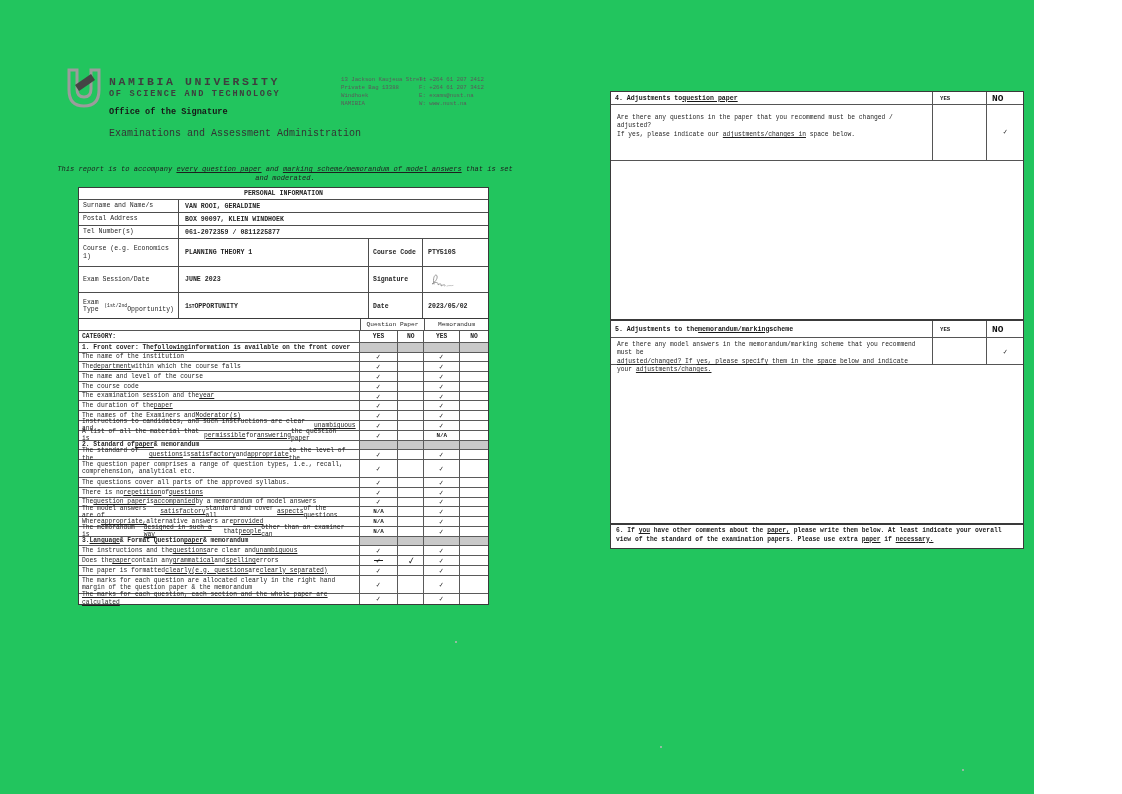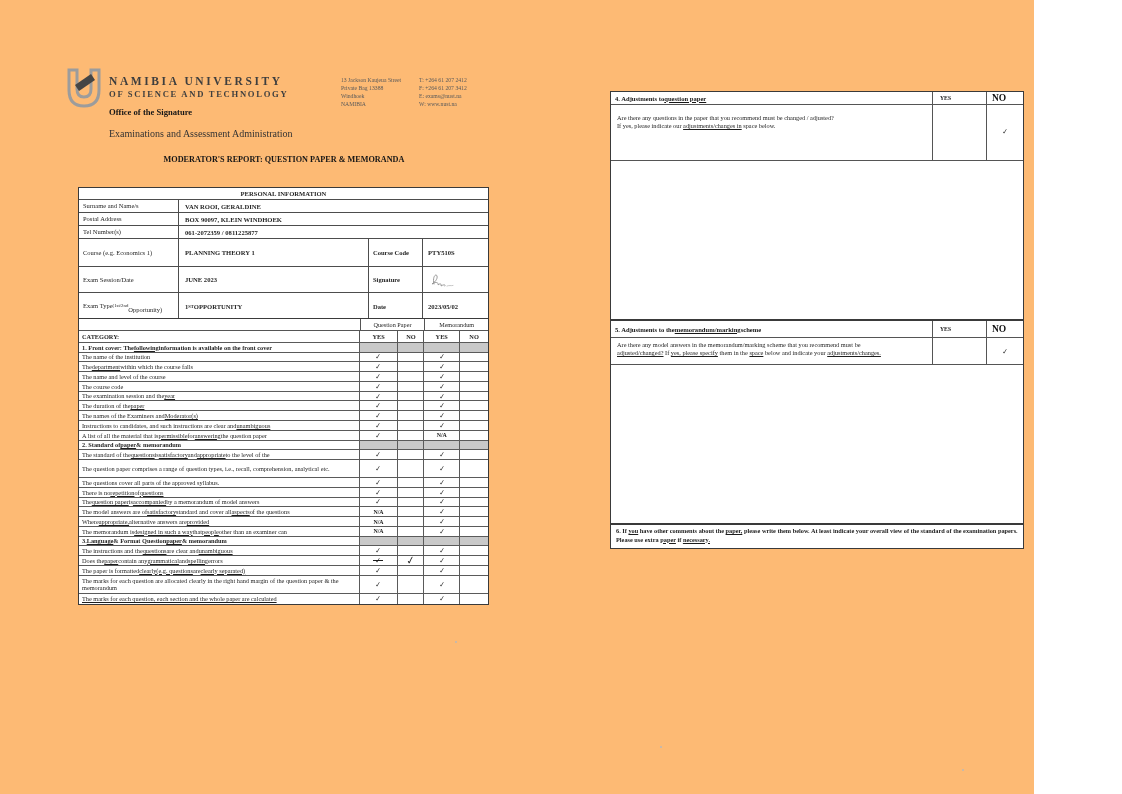--- a/index.html
+++ b/index.html
@@ -1,19 +1,19 @@
 <!DOCTYPE html>
 <html><head>
 <meta charset="utf-8">
 <style>
   * { box-sizing: border-box; margin: 0; padding: 0; }
   html,body { background:#ffffff; }
   .sheet {
-    position:relative; width:1034px; height:794px; background:#fdba74;
-    font-family:Liberation Serif, serif; color:#262626; overflow:hidden;
+    position:relative; width:1034px; height:794px; background:#22c55e;
+    font-family:Liberation Mono, monospace; color:#262626; overflow:hidden;
   }
   u { text-decoration:underline; text-underline-offset:1px; }
   sup { font-size:4.5px; vertical-align:super; }
 
   
   .logo { position:absolute; left:62px; top:68px; width:44px; height:42px; }
   .wm1 { position:absolute; left:109px; top:75px; font-size:11.5px; font-weight:bold; letter-spacing:2.6px; color:#3e3e3e; }
   .wm2 { position:absolute; left:109px; top:89px; font-size:8.6px; font-weight:bold; letter-spacing:1.7px; color:#3e3e3e; }
   .office { position:absolute; left:109px; top:107px; font-size:8.6px; font-weight:bold; color:#171717; }
   .dept { position:absolute; left:109px; top:128px; font-size:10px; color:#333; }
@@ -108,21 +108,24 @@
     <div>Windhoek</div>
     <div>NAMIBIA</div>
   </div>
   <div class="contact">
     <div>T:  +264 61 207 2412</div>
     <div>F:  +264 61 207 3412</div>
     <div>E:  exams@nust.na</div>
     <div>W: www.nust.na</div>
   </div>
 
-  <div class="title">MODERATOR'S REPORT: QUESTION PAPER &amp; MEMORANDA</div>
+  <div class="subtitle">
+    <span>This report is to accompany <u>every question paper</u> and <u>marking scheme/memorandum of model answers</u> that is set</span><br>
+    <span>and moderated.</span>
+  </div>
 
   <div class="pi-table">
     <div class="pi-row pi-head">
       <div>PERSONAL INFORMATION</div>
     </div>
     <div class="pi-row h13">
       <div class="pi-label">Surname and Name/s</div>
       <div class="pi-value">VAN ROOI, GERALDINE</div>
     </div>
     <div class="pi-row h13">

